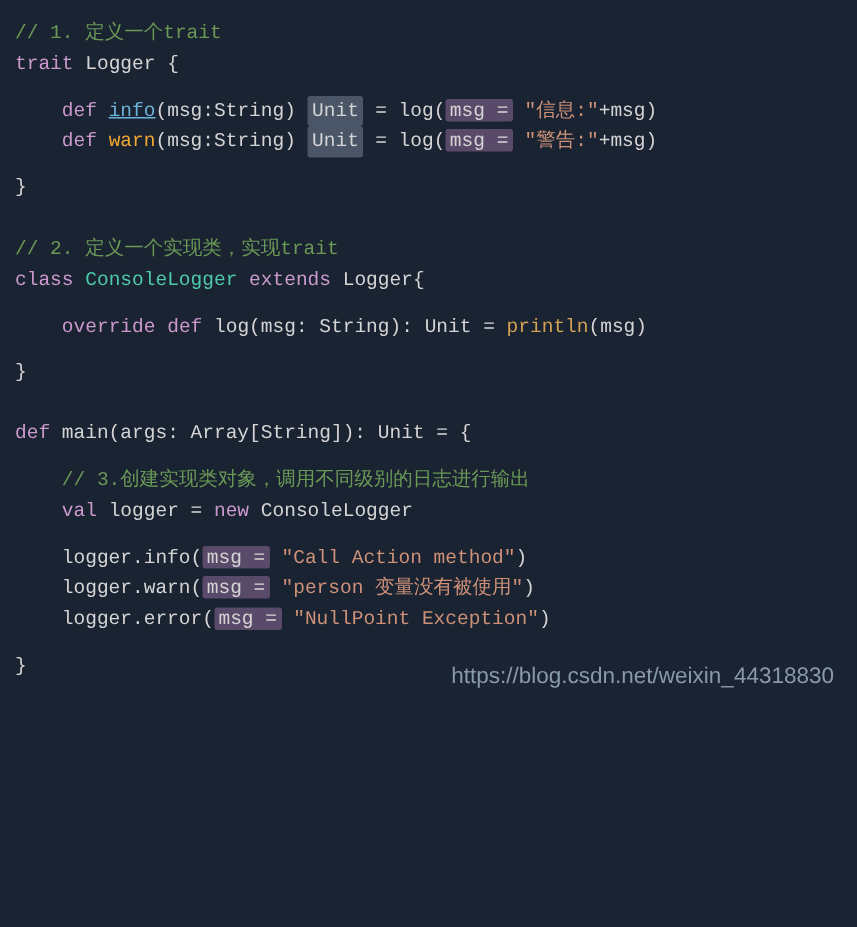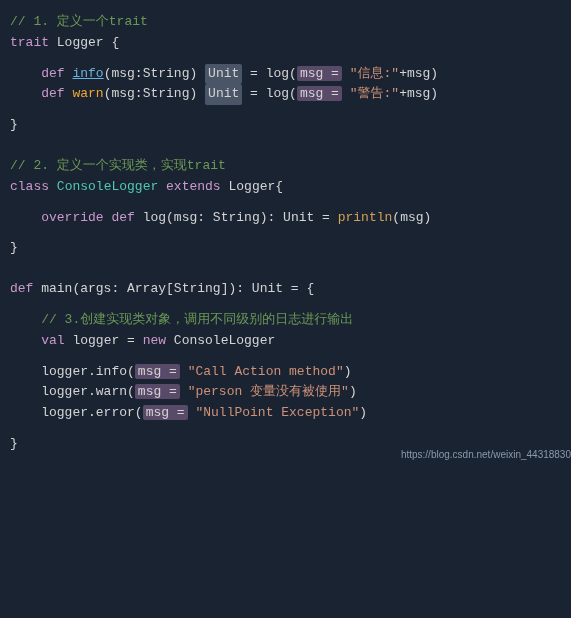--- a/index.html
+++ b/index.html
@@ -41,23 +41,23 @@
       border-radius: 2px;
       padding: 0 3px;
     }
     .println-fn { color: #d4a054; }
     .unit-type { color: #d4d4d4; }
     .extends-kw { color: #cc99cd; }
     .override-kw { color: #cc99cd; }
     .watermark {
       position: absolute;
       bottom: 4px;
-      right: 0;
+      right: 15px;
       color: #8899aa;
-      font-size: 10px;
+      font-size: 15px;
       font-family: Arial, sans-serif;
     }
     .blank { height: 10px; display: block; }
   </style>
 </head>
 <body>
 
 <div class="code-container">
 
   <span class="line comment">// 1. 定义一个trait</span>

